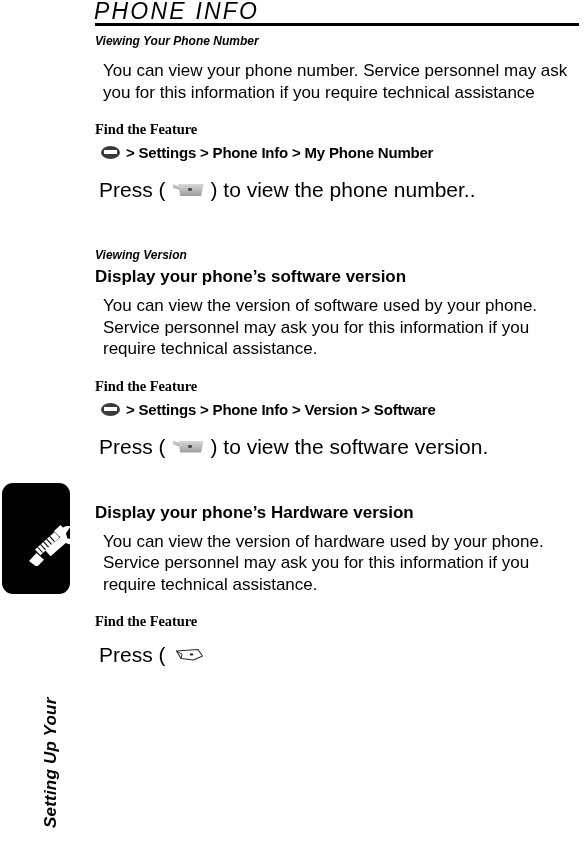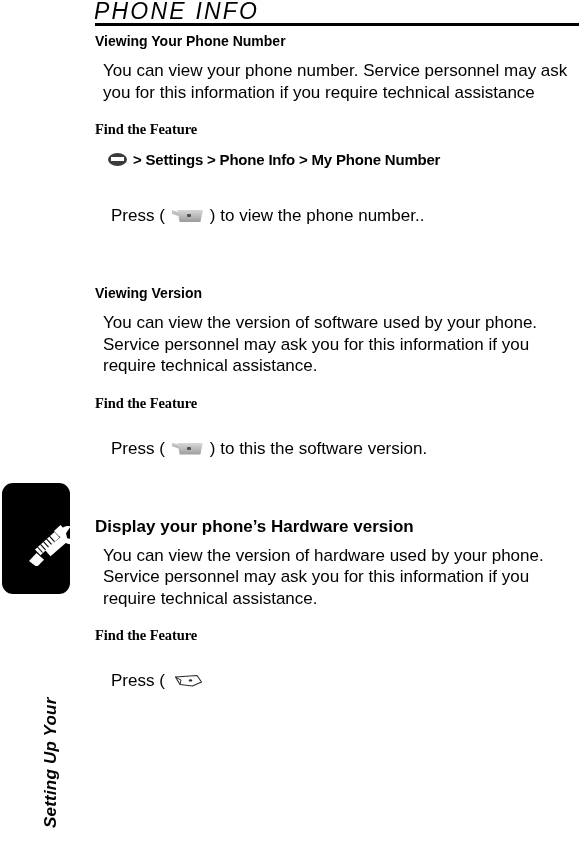--- a/index.html
+++ b/index.html
@@ -47,22 +47,23 @@
 
   
   .content {
     position: absolute;
     left: 95px;
     top: 31px;
     width: 486px;
   }
 
   .h-sub {            
-    font-size: 14px;
-    font-weight: bold;
+    font-size: 12px;
+    font-weight: bold;
+    font-style: italic;
     line-height: 21px;
     margin: 0;
     white-space: nowrap;
   }
   .h-bold {           
     font-size: 17px;
     font-weight: bold;
     line-height: 21px;
     margin: 0;
     white-space: nowrap;
@@ -78,33 +79,33 @@
     font-weight: bold;
     line-height: 19px;
     margin: 0;
     letter-spacing: -0.1px;
     font-family: Liberation Serif, serif;
   }
   .path-line {
     font-size: 15px;
     font-weight: bold;
     line-height: 19px;
-    margin: 11px;
+    margin: 4px;
     padding-left: 2px;
     letter-spacing: -0.2px;
     display: flex;
     align-items: center;
     white-space: nowrap;
   }
   .path-text { margin-left: 6px; }
 
   .press-line {
-    font-size: 17px;
+    font-size: 21px;
     line-height: 22px;
-    margin: 16px;
+    margin: 4px;
     display: flex;
     align-items: center;
     white-space: nowrap;
   }
   .press-line .lead { margin-right: 3px; }
 
   
   .gap-sm  { height: 9px; }
   .gap-xl  { height: 40px; }
 
@@ -280,32 +281,40 @@
           <span class="dot"></span>
       </span>
       <span>) to view the phone number..</span>
     </div>
   </div>
 
   <div class="gap-xl"></div>
 
   <div>
     <p class="h-sub">Viewing Version</p>
+    <p class="h-bold">Display your phone’s software version</p>
     <p class="body-text">You can view the version of software used by your phone. Service personnel may ask you for this information if you require technical assistance.</p>
     <div class="gap-sm"></div>
     <p class="find-label">Find the Feature</p>
+    <div class="path-line">
+      <span class="menu-icon">
+        <span class="oval"></span>
+          <span class="band"></span>
+      </span>
+      <span class="path-text">&gt; Settings &gt; Phone Info &gt; Version &gt; Software</span>
+    </div>
     <div class="gap-sm"></div>
     <div class="press-line">
       <span class="lead">Press (</span>
       <span class="softkey-icon">
         <span class="tail"></span>
           <span class="body"></span>
           <span class="dot"></span>
       </span>
-      <span>) to this the software version.</span>
+      <span>) to view the software version.</span>
     </div>
   </div>
 
   <div class="gap-xl"></div>
 
   <div>
     <p class="h-bold">Display your phone’s Hardware version</p>
     <p class="body-text">You can view the version of hardware used by your phone. Service personnel may ask you for this information if you require technical assistance.</p>
     <div class="gap-sm"></div>
     <p class="find-label">Find the Feature</p>

